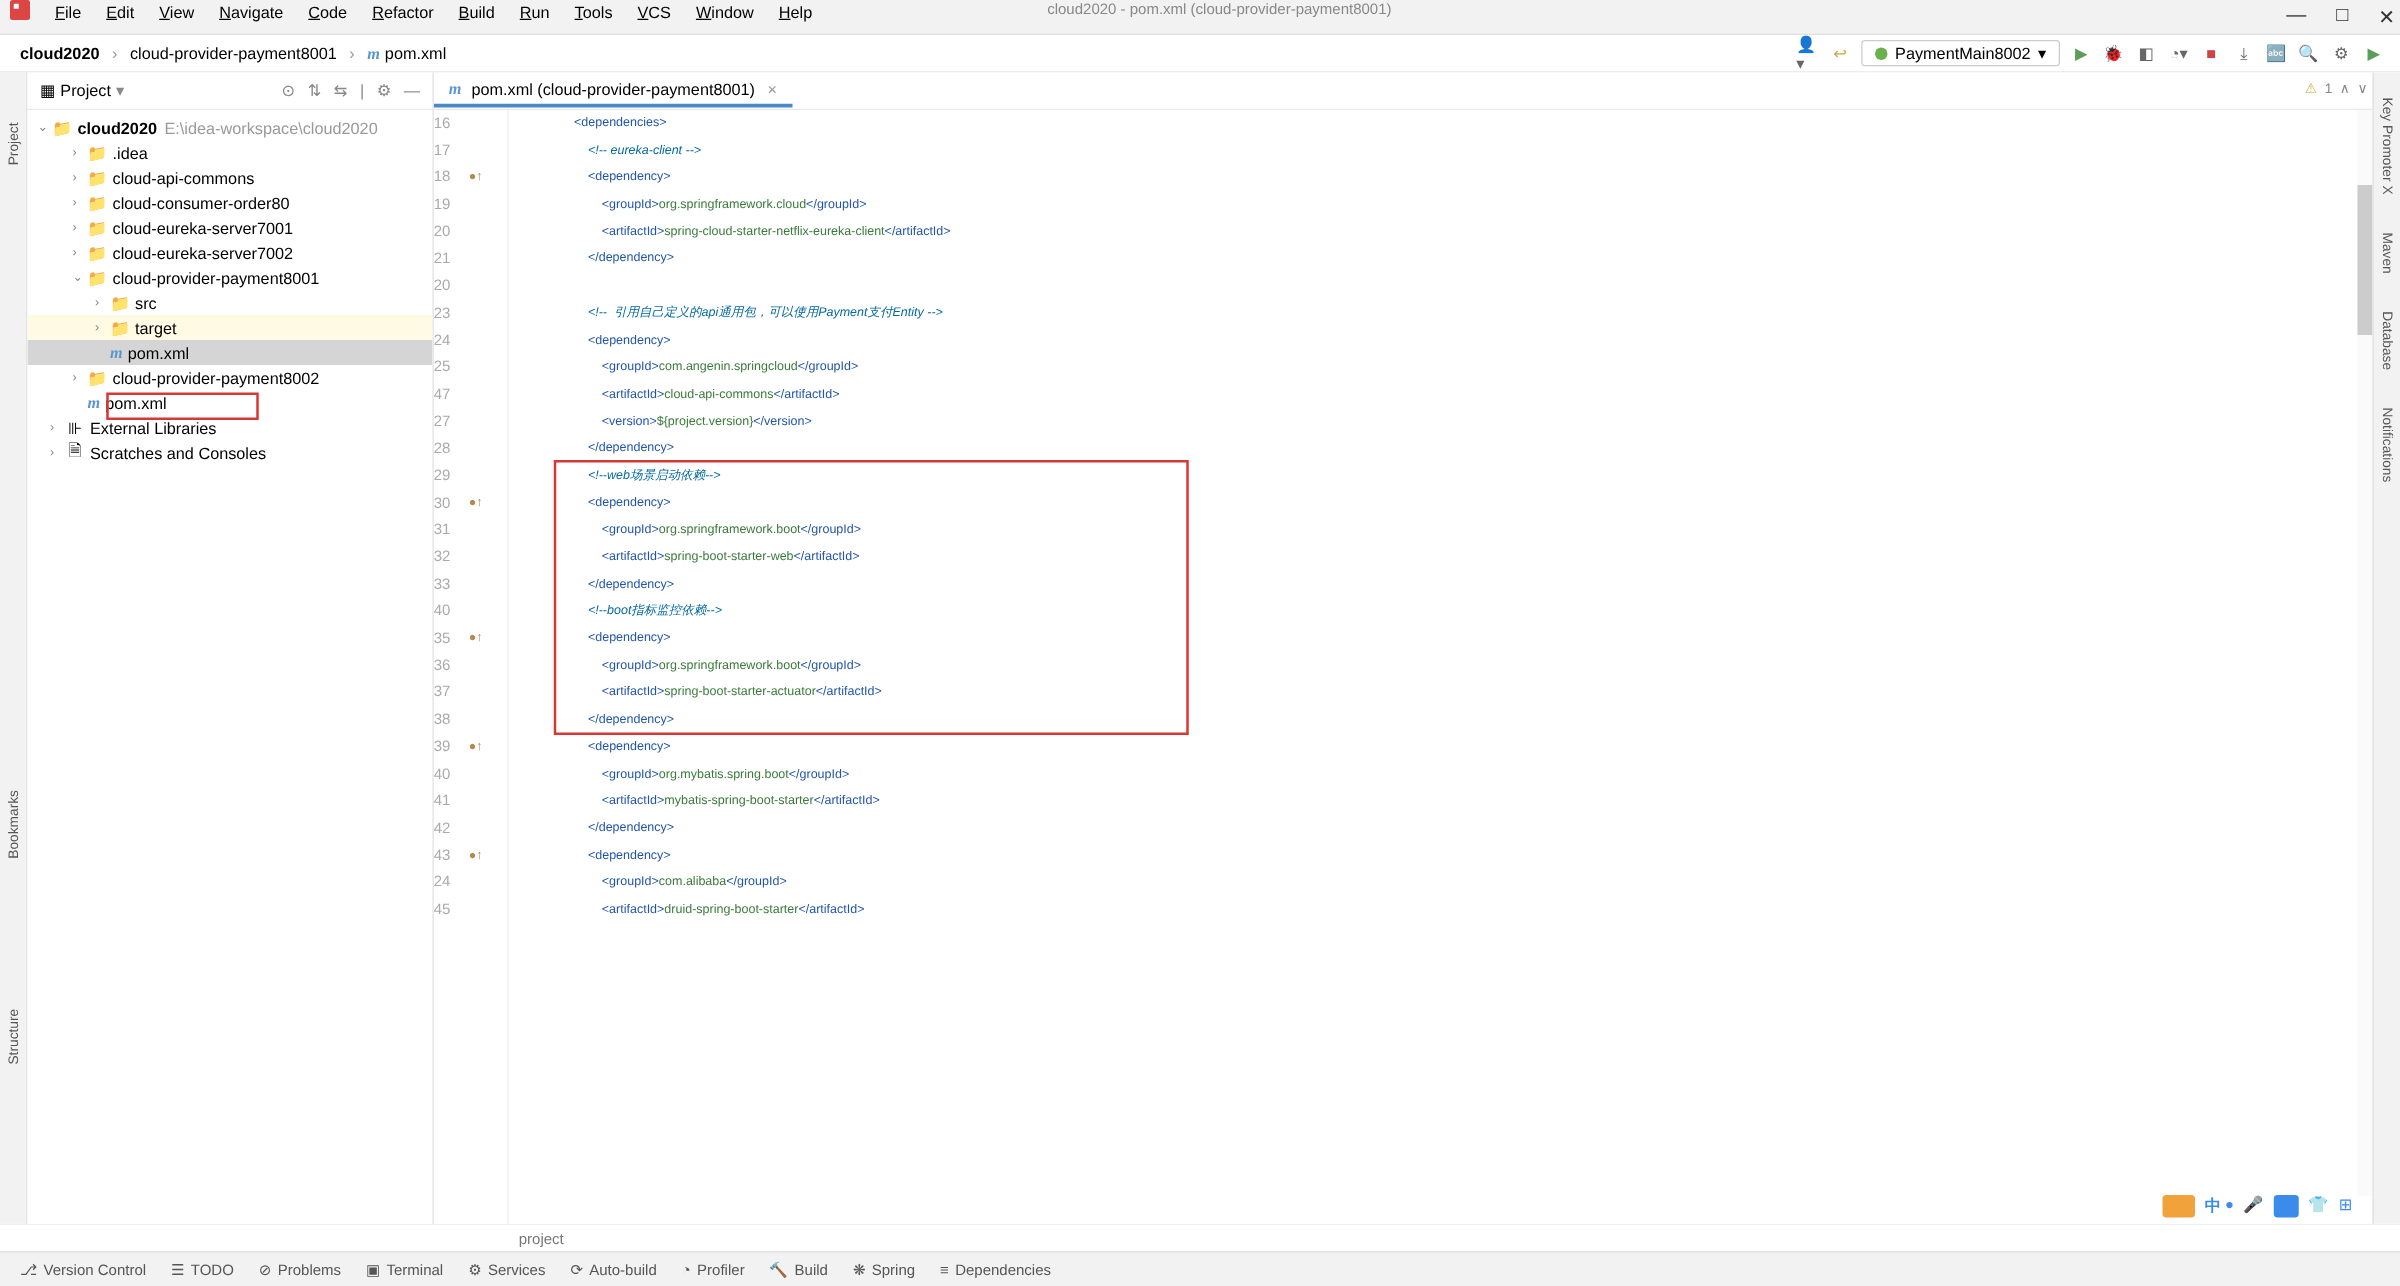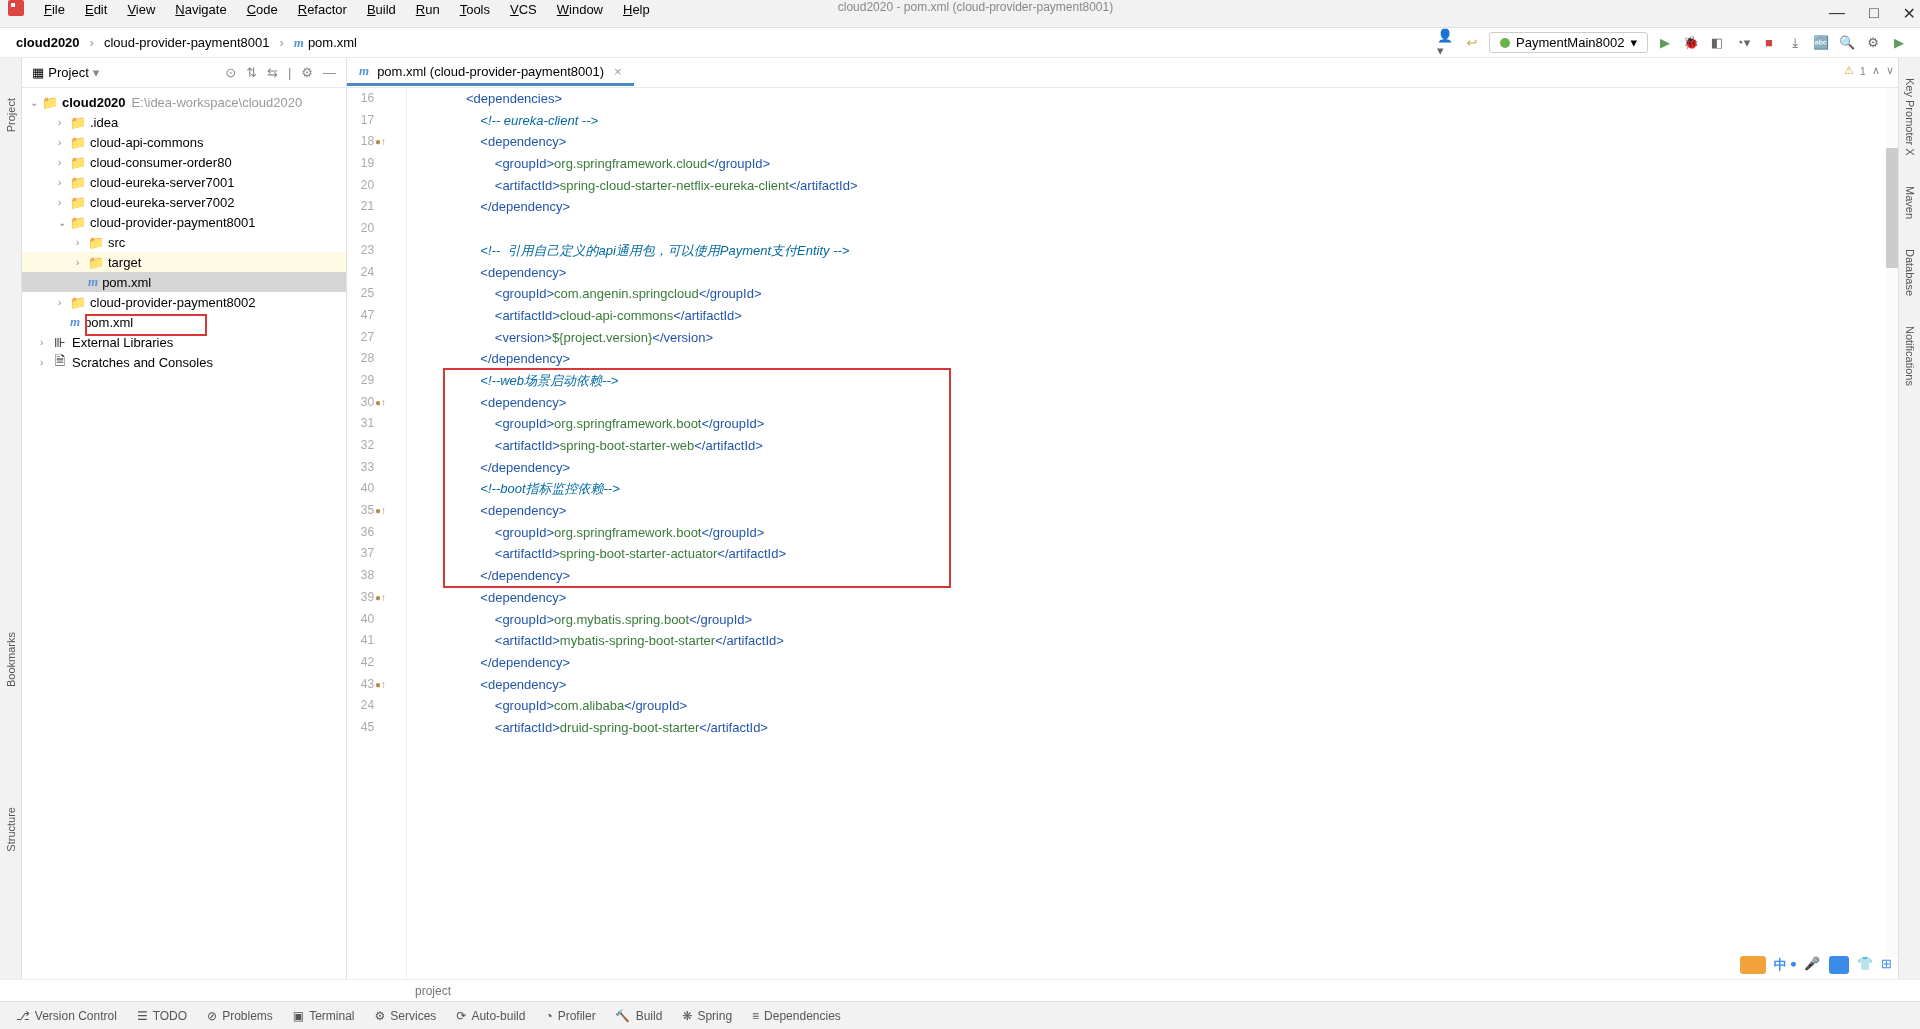--- a/index.html
+++ b/index.html
@@ -37,36 +37,36 @@
 .tree-label { color: #000; }
 .tree-path { color: #999; margin-left: 6px; }
 .tree-item.selected { background: #d5d5d5; }
 .tree-item.highlighted { background: #fffae3; }
 .red-box { border: 2px solid #d93636; position: absolute; }
 .editor-area { flex: 1; display: flex; flex-direction: column; background: #fff; }
 .editor-tabs { height: 30px; border-bottom: 1px solid #e8e8e8; display: flex; align-items: center; }
 .editor-tab { padding: 4px 12px; border-bottom: 3px solid #4a88c7; display: flex; align-items: center; gap: 4px; }
 .tab-close { color: #999; margin-left: 6px; cursor: pointer; }
 .editor-body { flex: 1; display: flex; overflow: hidden; position: relative; }
-.gutter { width: 60px; background: #fff; border-right: 1px solid #f0f0f0; font-family: "Consolas", monospace; font-size: 12px; color: #aaa; text-align: center; padding-right: 18px; position: relative; }
+.gutter { width: 60px; background: #fff; border-right: 1px solid #f0f0f0; font-family: "Consolas", monospace; font-size: 12px; color: #aaa; text-align: left; padding-right: 18px; position: relative; }
 .gutter-line { height: 21.7px; line-height: 21.7px; position: relative; }
 .gutter-mark { position: absolute; right: 2px; color: #b38b4d; font-size: 10px; }
-.code { flex: 1; font-family: "Consolas", monospace; font-size: 13px; line-height: 21.7px; padding-left: 30px; white-space: pre; }
+.code { flex: 1; font-family: "Consolas", monospace; font-size: 10px; line-height: 21.7px; padding-left: 30px; white-space: pre; }
 .code-line { height: 21.7px; }
 .tag { color: #2255aa; }
 .comment { color: #0369a1; font-style: italic; }
 .text { color: #3a7a3a; }
 .text.bold { font-weight: normal; }
 .breadcrumb-bottom { height: 22px; padding-left: 415px; color: #777; font-size: 12px; line-height: 22px; border-top: 1px solid #eee; }
 .right-gutter { width: 22px; background: #f2f2f2; border-left: 1px solid #e0e0e0; position: absolute; right: 0; top: 58px; bottom: 50px; display: flex; flex-direction: column; align-items: center; padding-top: 20px; gap: 30px; }
 .bottom-toolbar { height: 28px; background: #f2f2f2; border-top: 1px solid #e0e0e0; display: flex; align-items: center; gap: 20px; padding: 0 16px; font-size: 12px; color: #555; }
 .bt-item { display: flex; align-items: center; gap: 5px; cursor: pointer; }
 .editor-indicators { position: absolute; right: 26px; top: 64px; display: flex; gap: 6px; font-size: 11px; color: #888; align-items: center; }
 .warn-icon { color: #d4a843; }
-.input-widget { position: absolute; right: 28px; bottom: 55px; display: flex; gap: 8px; margin-left: 21px; }
+.input-widget { position: absolute; right: 38px; bottom: 55px; display: flex; gap: 8px; margin-left: 21px; }
 .iw-box { width: 26px; height: 18px; background: #f2a23a; border-radius: 3px; }
 .iw-box.blue { background: #3b8beb; }
 .minimap { position: absolute; right: 22px; top: 88px; bottom: 72px; width: 12px; background: #fafafa; }
 .minimap-thumb { position: absolute; right: 0; width: 12px; background: #ccc; }
 </style>
 </head>
 <body>
 
 <div class="menubar">
   <svg class="app-icon" viewBox="0 0 16 16">

